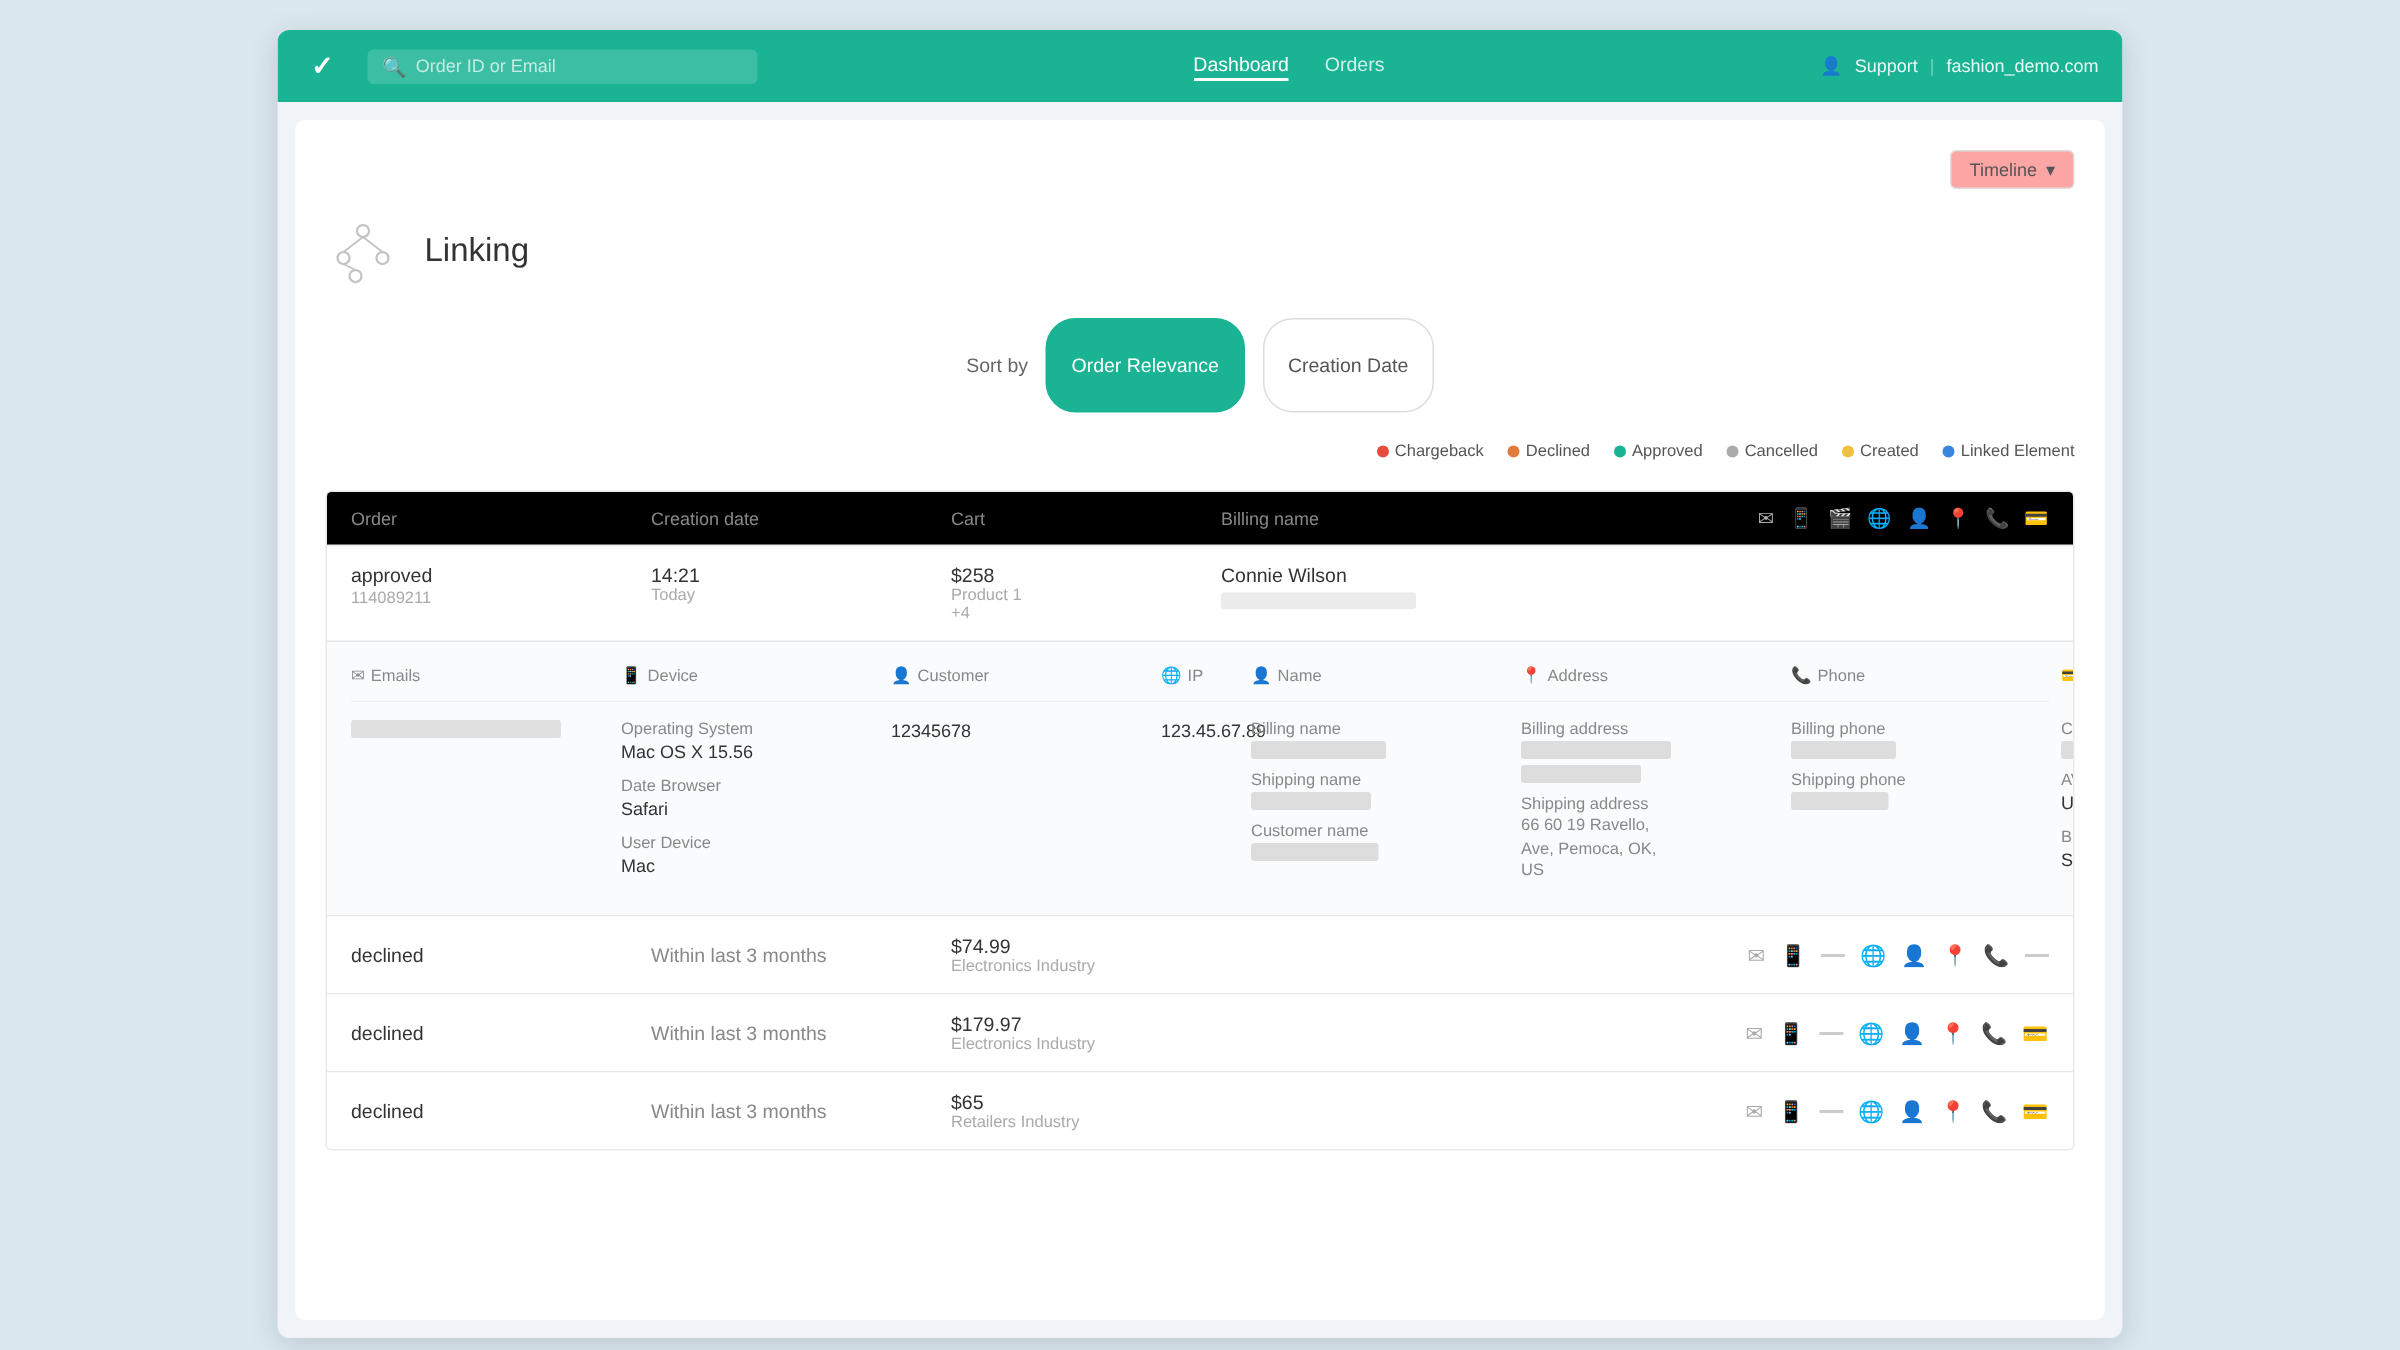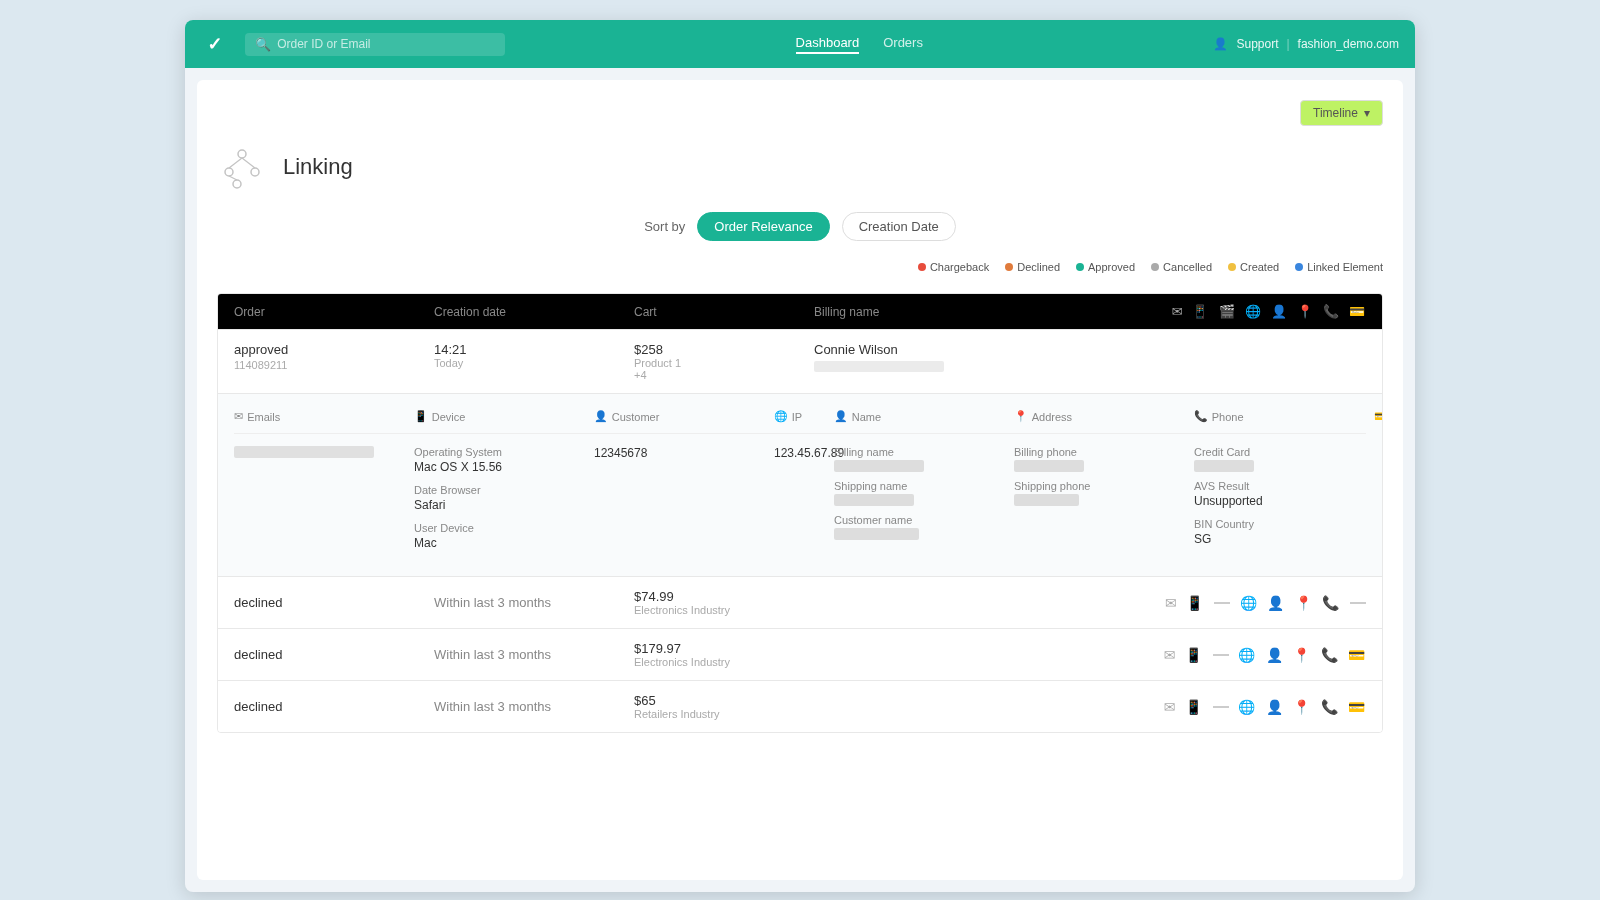--- a/index.html
+++ b/index.html
@@ -93,21 +93,21 @@
     }
     
     .top-bar {
       display: flex;
       align-items: center;
       justify-content: flex-end;
       margin-bottom: 16px;
     }
     .timeline-btn {
       border: 1px solid #ddd;
-      background: #bef264;
+      background: #fca5a5;
       border-radius: 4px;
       padding: 5px 12px;
       font-size: 12px;
       cursor: pointer;
       display: flex;
       align-items: center;
       gap: 6px;
       color: #555;
     }
     
@@ -132,21 +132,21 @@
       display: flex;
       align-items: center;
       gap: 12px;
       margin-bottom: 20px;
     }
     .sort-label {
       color: #666;
       font-size: 13px;
     }
     .sort-btn {
-      padding: 6px 16px;
+      padding: 23px 16px;
       border-radius: 20px;
       border: 1px solid #ddd;
       font-size: 13px;
       cursor: pointer;
       background: white;
       color: #555;
     }
     .sort-btn.active {
       background: #1ab394;
       color: white;
@@ -514,20 +514,29 @@
 
             <div class="detail-col">
               <div class="detail-field-label">Billing name</div>
               <div class="detail-field-value blurred" style="width:90px; display:block; height:12px; background:#ddd; border-radius:2px; margin-bottom:8px;"></div>
               <div class="detail-field-label">Shipping name</div>
               <div class="detail-field-value blurred" style="width:80px; display:block; height:12px; background:#ddd; border-radius:2px; margin-bottom:8px;"></div>
               <div class="detail-field-label">Customer name</div>
               <div class="detail-field-value blurred" style="width:85px; display:block; height:12px; background:#ddd; border-radius:2px;"></div>
             </div>
 
+            <div class="detail-col">
+              <div class="detail-field-label">Billing address</div>
+              <div style="width:100px; height:12px; background:#ddd; border-radius:2px; margin-bottom:4px;"></div>
+              <div style="width:80px; height:12px; background:#ddd; border-radius:2px; margin-bottom:8px;"></div>
+              <div class="detail-field-label">Shipping address</div>
+              <div style="font-size:11px; color:#888; margin-bottom:4px;">66 60 19 Ravello,</div>
+              <div style="font-size:11px; color:#888; margin-bottom:2px;">Ave, Pemoca, OK,</div>
+              <div style="font-size:11px; color:#888;">US</div>
+            </div>
 
             <div class="detail-col">
               <div class="detail-field-label">Billing phone</div>
               <div style="width:70px; height:12px; background:#ddd; border-radius:2px; margin-bottom:8px;"></div>
               <div class="detail-field-label">Shipping phone</div>
               <div style="width:65px; height:12px; background:#ddd; border-radius:2px;"></div>
             </div>
 
             <div class="detail-col">
               <div class="detail-field-label">Credit Card</div>

